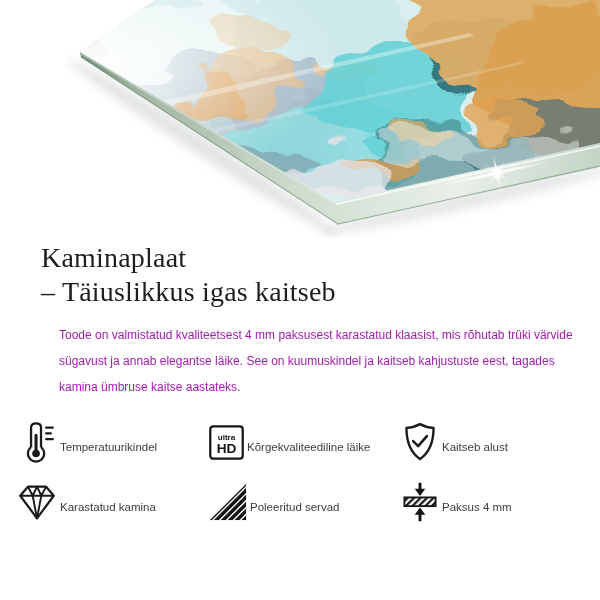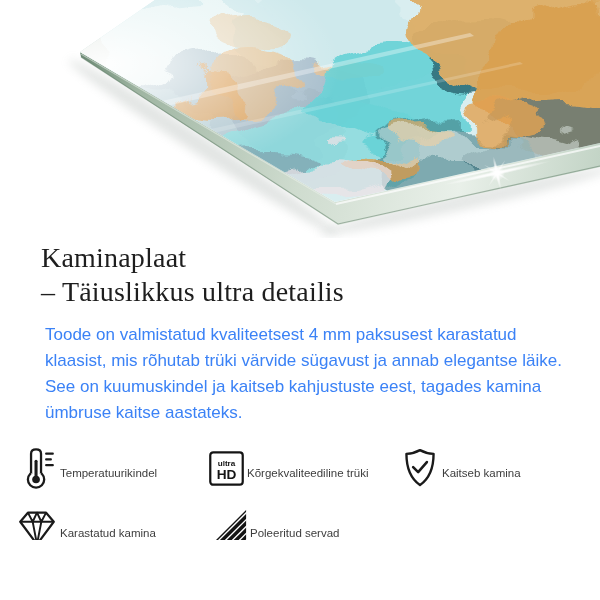--- a/index.html
+++ b/index.html
@@ -19,24 +19,24 @@
     font-family:"Liberation Serif", serif;
     font-weight:400;
     font-size:28px;
     line-height:34px;
     letter-spacing:.2px;
     color:#1e1e1e;
     margin:3px 0 0 0;
   }
   .page-title span{display:block;}
   .desc{
-    font-size:17px;
+    font-size:12px;
     line-height:26px;
-    color:#3b82f6;
-    margin:13px 0 0 4px;
+    color:#a21caf;
+    margin:13px 0 0 18px;
     max-width:540px;
   }
 
   
   .features{
     display:grid;
     grid-template-columns:1fr 1fr 1fr;
     row-gap:10px;
     margin:17px -14px 0 -27px;
   }
@@ -137,21 +137,21 @@
         <circle r="8" fill="url(#sparkGrad)"></circle>
         <circle r="2.2" fill="#ffffff"></circle>
       </g>
     </g>
   </svg>
 
   <div class="content">
 
     <h1 class="page-title">
       <span>Kaminaplaat</span>
-      <span>– Täiuslikkus ultra detailis</span>
+      <span>– Täiuslikkus igas kaitseb</span>
     </h1>
 
     <p class="desc">Toode on valmistatud kvaliteetsest 4 mm paksusest karastatud klaasist, mis rõhutab trüki värvide sügavust ja annab elegantse läike. See on kuumuskindel ja kaitseb kahjustuste eest, tagades kamina ümbruse kaitse aastateks.</p>
 
     <div class="features">
 
       <div class="feature">
         <div class="feature-icon">
           <svg class="ic" width="46" height="46" viewBox="0 0 48 48">
             <g stroke="#1a1a1a" fill="none" stroke-width="2.4">
@@ -172,31 +172,31 @@
       </div>
 
       <div class="feature">
         <div class="feature-icon">
           <svg class="ic" width="41" height="41" viewBox="0 0 48 48">
             <rect x="5" y="5" width="38" height="38" rx="3.5" fill="none" stroke="#141414" stroke-width="2.6"></rect>
             <text x="24" y="20.5" text-anchor="middle" font-family="Liberation Sans, sans-serif" font-size="9.5" font-weight="700" fill="#141414">ultra</text>
             <text x="24" y="36" text-anchor="middle" font-family="Liberation Sans, sans-serif" font-size="16" font-weight="800" fill="#141414">HD</text>
           </svg>
         </div>
-        <div class="feature-label">Kõrgekvaliteediline trüki</div>
+        <div class="feature-label">Kõrgekvaliteediline läike</div>
       </div>
 
       <div class="feature">
         <div class="feature-icon">
           <svg class="ic" width="44" height="44" viewBox="0 0 48 48">
             <path d="M24 4.5 C28.5 7 33.5 8.3 38.8 8.6 C38.8 23.5 34 35.5 24 42.5 C14 35.5 9.2 23.5 9.2 8.6 C14.5 8.3 19.5 7 24 4.5 Z" fill="none" stroke="#1a1a1a" stroke-width="2.6" stroke-linejoin="round"></path>
             <path d="M16.5 23 L22 28.5 L31.5 17.5" fill="none" stroke="#1a1a1a" stroke-width="2.8" stroke-linecap="round" stroke-linejoin="round"></path>
           </svg>
         </div>
-        <div class="feature-label">Kaitseb kamina</div>
+        <div class="feature-label">Kaitseb alust</div>
       </div>
 
       <div class="feature">
         <div class="feature-icon">
           <svg class="ic" width="46" height="46" viewBox="0 0 48 48">
             <g fill="none" stroke="#1a1a1a" stroke-linejoin="round">
               <path d="M14.5 8 H33.5 L41.5 17.5 L24 41 L6.5 17.5 Z" stroke-width="2.3"></path>
               <path d="M6.5 17.5 H41.5" stroke-width="2"></path>
               <path d="M14.5 8 L19.5 17.5 L24 8 L28.5 17.5 L33.5 8" stroke-width="2"></path>
               <path d="M19.5 17.5 L24 41 L28.5 17.5" stroke-width="2"></path>
@@ -221,16 +221,34 @@
               <line x1="7.5" y1="55" x2="67.5" y2="-5"></line>
               <line x1="15" y1="55" x2="75" y2="-5"></line>
               <line x1="22.5" y1="55" x2="82.5" y2="-5"></line>
               <line x1="30" y1="55" x2="90" y2="-5"></line>
             </g>
           </svg>
         </div>
         <div class="feature-label">Poleeritud servad</div>
       </div>
 
+      <div class="feature">
+        <div class="feature-icon">
+          <svg class="ic" width="44" height="44" viewBox="0 0 48 48">
+            <defs>
+              <pattern id="hatchP" width="5" height="5" patternUnits="userSpaceOnUse" patternTransform="rotate(45)">
+                <rect width="5" height="5" fill="#ffffff"></rect>
+                <rect width="2.4" height="5" fill="#141414"></rect>
+              </pattern>
+            </defs>
+            <line x1="24" y1="3" x2="24" y2="11" stroke="#141414" stroke-width="3.2"></line>
+            <path d="M18.2 9.5 L29.8 9.5 L24 17.5 Z" fill="#141414"></path>
+            <rect x="7" y="19" width="34" height="9.5" fill="url(#hatchP)" stroke="#141414" stroke-width="2"></rect>
+            <path d="M18.2 38 L29.8 38 L24 30 Z" fill="#141414"></path>
+            <line x1="24" y1="36.5" x2="24" y2="45" stroke="#141414" stroke-width="3.2"></line>
+          </svg>
+        </div>
+        <div class="feature-label">Paksus 4 mm</div>
+      </div>
 
     </div>
   </div>
 </div>
 
 </body></html>

